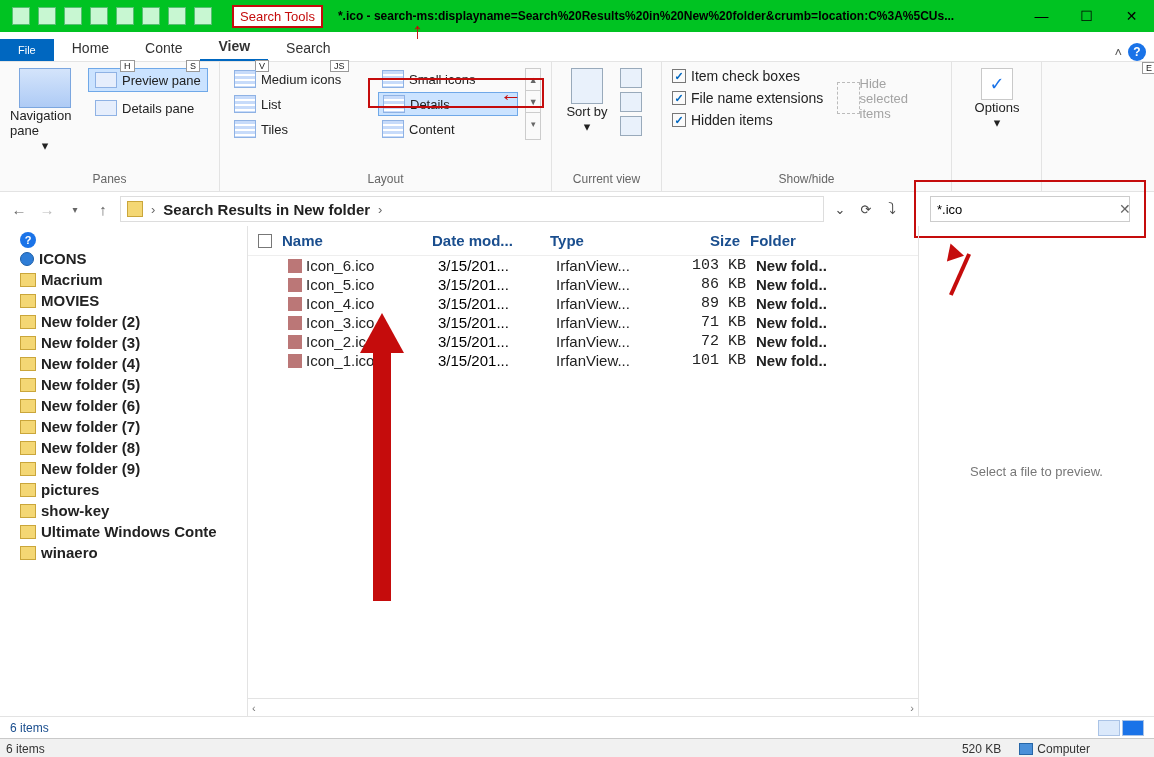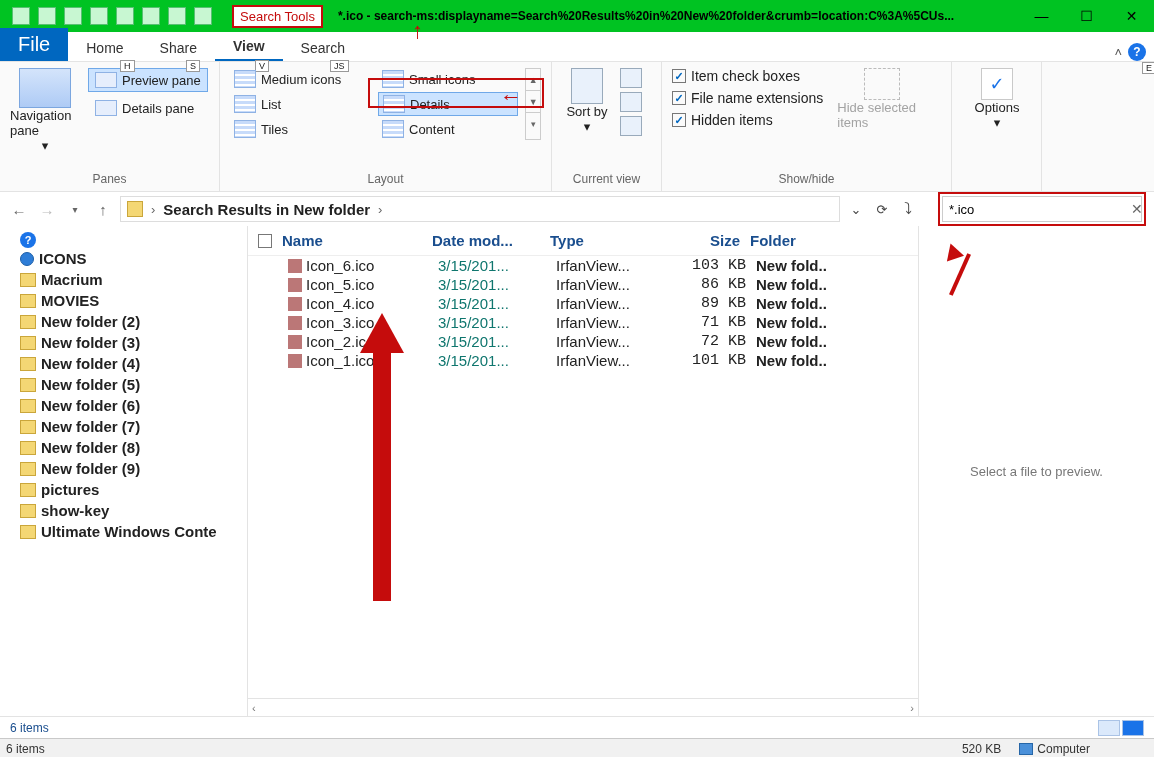--- a/index.html
+++ b/index.html
@@ -10,21 +10,21 @@
   .qat { display:flex; align-items:center; gap:8px; padding-left:12px; }
   .qat-icon { width:18px; height:18px; background:#c8f7d2; border:1px solid #59c073; }
   .tab-context { background:#fff; border:2px solid #c50c0c; color:#c50c0c; padding:2px 6px; font-size:13px; margin-left:20px; }
   .title-text { color:#000; font-weight:600; font-size:12px; margin-left:15px; flex:1; white-space:nowrap; overflow:hidden; text-overflow:ellipsis; }
   .win-buttons { display:flex; }
   .win-btn { width:45px; height:32px; display:flex; align-items:center; justify-content:center; color:#000; font-size:14px; }
   .title-arrow { position:absolute; left:412px; top:18px; color:#c50c0c; font-size:22px; font-weight:bold; z-index:50; pointer-events:none;}
 
   
   .tabs-row { height:30px; display:flex; align-items:flex-end; background:#fff; border-bottom:1px solid #e4e4e4;}
-  .file-tab { background:#0067c0; color:#fff; padding:5px 18px; font-size:20px; }
+  .file-tab { background:#0067c0; color:#fff; padding:5px 18px; font-size:11px; }
   .rib-tab { padding:5px 18px; font-size:14px; color:#333; }
   .rib-tab.active { border-bottom:2px solid #0067c0; font-weight:700; }
   .key-hint { position:absolute; font-size:9px; border:1px solid #999; background:#fff; padding:0 3px; }
   .tabs-right { margin-left:auto; display:flex; align-items:center; gap:6px; padding-right:8px;}
   .collapse-caret { font-size:13px; color:#555; }
   .help-icon { width:18px;height:18px;border-radius:50%;background:#1a73e8;color:#fff;display:flex;align-items:center;justify-content:center;font-size:12px;font-weight:bold;}
 
   
   .ribbon { height:130px; background:#fafafa; border-bottom:1px solid #e3e3e3; display:flex; }
   .group { border-right:1px solid #e3e3e3; padding:6px 10px 2px 10px; display:flex; flex-direction:column; }
@@ -43,55 +43,55 @@
   .red-box { border:2px solid #c50c0c; }
   .red-arrow-left { position:absolute; color:#c50c0c; font-size:22px; font-weight:bold; pointer-events:none;}
   .curview-body { display:flex; gap:8px; }
   .sort-btn { display:flex; flex-direction:column; align-items:center; width:50px;}
   .curview-icons { display:flex; flex-direction:column; gap:4px;}
   .cv-ico { width:22px; height:20px; border:1px solid #9ab; background:#e9f1fb;}
   .showhide-body { display:flex; gap:14px; }
   .check-col { display:flex; flex-direction:column; gap:6px; }
   .chk-row { display:flex; align-items:center; gap:5px; font-size:14px;}
   .chk { width:14px; height:14px; border:1px solid #777; display:inline-flex; align-items:center; justify-content:center; font-size:11px; color:#0067c0; font-weight:bold;}
-  .hide-sel-btn { display:flex; flex-direction:column; align-items:center; width:90px; color:#a3a3a3;}
+  .hide-sel-btn { display:flex; align-items:center; width:90px; color:#a3a3a3;}
   .hide-sel-ico { width:36px; height:32px; border:1px dashed #bbb;}
   .options-body { display:flex; flex-direction:column; align-items:center; width:70px;}
   .opt-ico { width:32px; height:32px; background:#fff; border:1px solid #c9c9c9; display:flex; align-items:center; justify-content:center; color:#1a73e8; font-size:18px;}
 
   
   .navbar { height:34px; display:flex; align-items:center; padding:0 8px; gap:6px; }
   .nav-btn { width:22px; height:22px; display:flex; align-items:center; justify-content:center; color:#666; font-size:15px;}
   .breadcrumb { flex:1; display:flex; align-items:center; height:26px; border:1px solid #ddd; padding:0 6px; gap:8px;}
   .bc-icon { width:16px;height:16px;background:#f4d774;border:1px solid #caa63b;}
   .bc-text { font-size:15px; font-weight:600; }
   .bc-caret { color:#666;}
   .navbar-right-ico { width:20px; height:20px; color:#444; display:flex; align-items:center; justify-content:center; font-size:13px;}
-  .searchbox-wrap { border:2px solid #c50c0c; padding:2px; margin-left:14px;}
+  .searchbox-wrap { border:2px solid #c50c0c; padding:14px; margin-left:6px;}
   .searchbox { width:200px; height:26px; border:1px solid #ccc; display:flex; align-items:center; padding:0 6px; gap:6px;}
   .searchbox input { border:none; outline:none; flex:1; font-size:13px;}
   .sb-clear { color:#666; font-size:14px;}
   .search-arrow-line { position:absolute; left:958px; top:252px; width:4px; height:45px; background:#c50c0c; transform:rotate(24deg); pointer-events:none;}
   .search-arrow-head { position:absolute; left:944px; top:243px; width:0; height:0; border-left:9px solid transparent; border-right:9px solid transparent; border-bottom:16px solid #c50c0c; transform:rotate(-18deg); pointer-events:none;}
 
   
   .main { display:flex; height:490px; }
   .tree { width:248px; border-right:1px solid #e3e3e3; padding:6px 4px; overflow:hidden;}
   .tree-item { display:flex; align-items:center; gap:5px; padding:2px 4px 2px 16px; font-size:15px; font-weight:600;}
   .tree-item.sel { background:#cbe3ff; }
   .folder-ico { width:16px; height:14px; background:#f4d774; border:1px solid #caa63b;}
   .help-round { width:16px;height:16px;border-radius:50%;background:#1a73e8;color:#fff;font-size:11px;display:flex;align-items:center;justify-content:center;font-weight:bold; margin-left:16px;}
 
   .filepane { flex:1; display:flex; flex-direction:column; border-right:1px solid #e3e3e3; position:relative;}
   .headers { display:flex; padding:6px 8px 6px 40px; color:#1a4e8e; font-size:15px; font-weight:600; border-bottom:1px solid #eee;}
   .col-chk-h { width:24px; display:flex; align-items:center;}
   .col-name { width:150px; } .col-date { width:118px;} .col-type { width:122px;} .col-size{ width:78px; text-align:right; padding-right:10px;} .col-folder{ width:100px;}
   .row { display:flex; padding:1px 8px 1px 40px; font-size:15px; }
   .row .rname { width:150px; font-weight:400; display:flex; gap:4px; align-items:center;}
-  .row .rdate { width:118px; color:#0f766e;} .row .rtype{width:122px;} .row .rsize{width:78px; text-align:right; padding-right:10px;font-family:Liberation Mono, monospace;} .row .rfolder{width:100px; font-weight:700;}
+  .row .rdate { width:118px; color:#000000;} .row .rtype{width:122px;} .row .rsize{width:78px; text-align:right; padding-right:10px;font-family:Liberation Mono, monospace;} .row .rfolder{width:100px; font-weight:700;}
   .file-ico { width:14px; height:14px; background:#b77; }
   .big-arrow { position:absolute; left:400px; top:125px; pointer-events:none;}
   .big-arrow .shaft { width:18px; height:250px; background:#c50c0c; margin-left:10px;}
   .big-arrow .head { width:0;height:0;border-left:22px solid transparent;border-right:22px solid transparent;border-bottom:40px solid #c50c0c; position:absolute; top:-38px; left:-3px;}
   .hscroll { height:18px; border-top:1px solid #e3e3e3; display:flex; align-items:center; justify-content:space-between; padding:0 4px; font-size:11px; color:#777; margin-top:auto;}
 
   .preview { width:235px; display:flex; align-items:center; justify-content:center; color:#777; font-size:13px; text-align:center; padding:10px;}
 
   
   .status1 { height:22px; border-top:1px solid #e3e3e3; display:flex; align-items:center; padding:0 10px; color:#1a4e8e; font-size:12px; justify-content:space-between;}
@@ -126,21 +126,21 @@
     <div class="win-btn">—</div>
     <div class="win-btn">☐</div>
     <div class="win-btn">✕</div>
   </div>
 </div>
 <div class="title-arrow">↑</div>
 
 <div class="tabs-row">
   <div class="file-tab">File</div>
   <div class="rib-tab">Home</div>
-  <div class="rib-tab">Share</div>
+  <div class="rib-tab">Conte</div>
   <div class="rib-tab active">View</div>
   <div class="rib-tab">Search</div>
   <div class="tabs-right">
     <span class="collapse-caret">˄</span>
     <span class="help-icon">?</span>
   </div>
 </div>
 <span class="key-hint" style="left:120px; top:60px;">H</span>
 <span class="key-hint" style="left:186px; top:60px;">S</span>
 <span class="key-hint" style="left:255px; top:60px;">V</span>
@@ -336,20 +336,24 @@
           <span>pictures</span>
         </div>
         <div class="tree-item">
           <span class="folder-ico" style=""></span>
           <span>show-key</span>
         </div>
         <div class="tree-item">
           <span class="folder-ico" style=""></span>
           <span>Ultimate Windows Conte</span>
         </div>
+        <div class="tree-item">
+          <span class="folder-ico" style=""></span>
+          <span>winaero</span>
+        </div>
       </div>
   </div>
 
   <div class="filepane">
     <div class="headers">
       <div class="col-chk-h" style="margin-left:-30px;">
           <span class="chk"></span>
         </div>
       <div class="col-name">Name</div>
       <div class="col-date">Date mod...</div>

